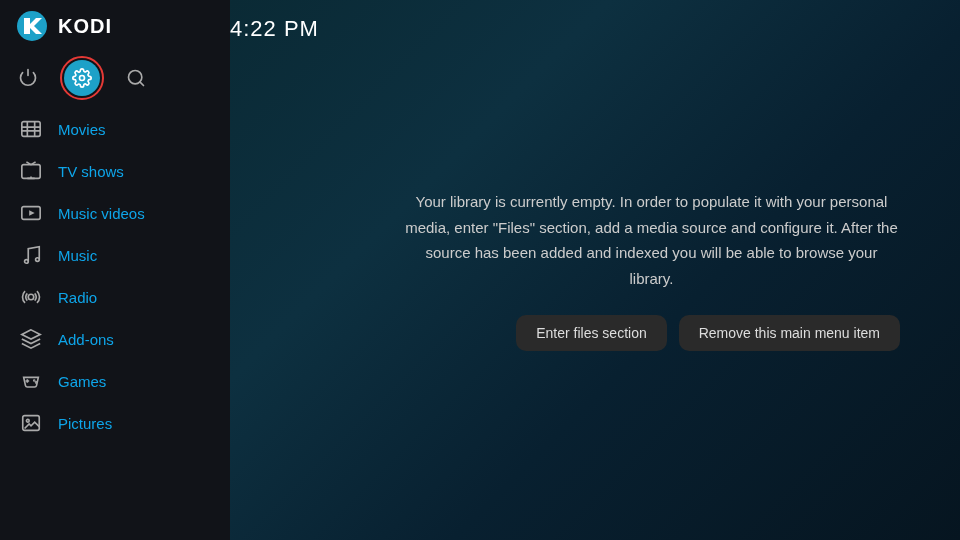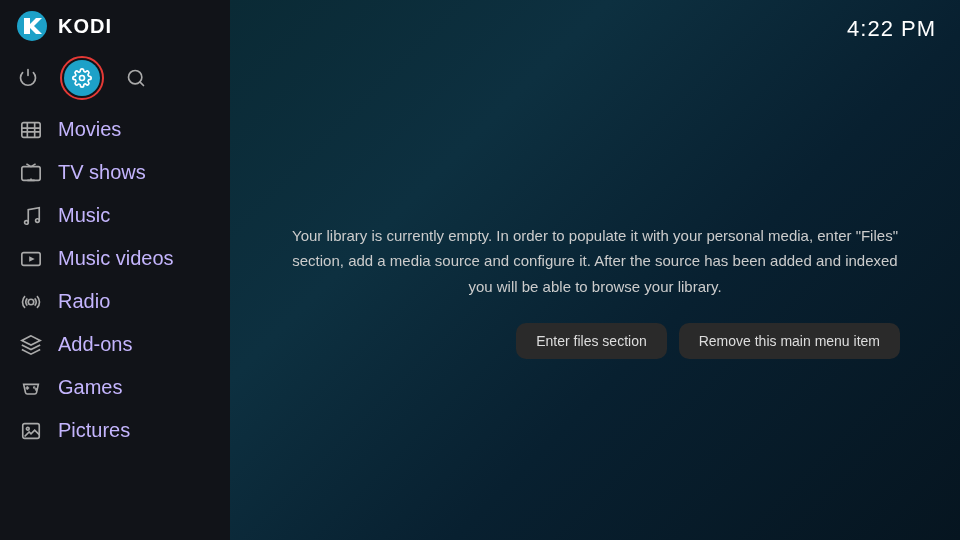--- a/index.html
+++ b/index.html
@@ -95,31 +95,31 @@
       width: 22px;
       height: 22px;
       display: flex;
       align-items: center;
       justify-content: center;
       color: #aaa;
       flex-shrink: 0;
     }
 
     .nav-item .nav-label {
-      color: #c4b5fd;
-      font-size: 20px;
+      color: #0ea5e9;
+      font-size: 15px;
     }
 
     
     .main-content {
       flex: 1;
       height: 540px;
       background: linear-gradient(135deg, #0a2a35 0%, #0d3040 30%, #082030 60%, #061520 100%);
       display: flex;
-      flex-direction: column;
+      flex-direction: row;
       position: relative;
     }
 
     .top-bar {
       display: flex;
       justify-content: flex-end;
       padding: 16px 24px 0 0;
     }
 
     .time-display {
@@ -225,36 +225,36 @@
           <path d="M8 20h8M12 20v-2"></path>
           <path d="M7 2l5 3 5-3"></path>
         </svg>
       </span>
       <span class="nav-label">TV shows</span>
     </div>
 
     <div class="nav-item">
       <span class="nav-icon">
         <svg width="22" height="22" viewBox="0 0 24 24" fill="none" stroke="#aaa" stroke-width="1.8">
+          <rect x="2" y="5" width="20" height="14" rx="2"></rect>
+          <polygon points="10,9 16,12 10,15" fill="#aaa" stroke="none"></polygon>
+        </svg>
+      </span>
+      <span class="nav-label">Music videos</span>
+    </div>
+
+    <div class="nav-item">
+      <span class="nav-icon">
+        <svg width="22" height="22" viewBox="0 0 24 24" fill="none" stroke="#aaa" stroke-width="1.8">
           <path d="M9 19c0 1.1-.9 2-2 2s-2-.9-2-2 .9-2 2-2 2 .9 2 2z"></path>
           <path d="M21 17c0 1.1-.9 2-2 2s-2-.9-2-2 .9-2 2-2 2 .9 2 2z"></path>
           <path d="M9 19V5l12-2v14"></path>
         </svg>
       </span>
       <span class="nav-label">Music</span>
-    </div>
-
-    <div class="nav-item">
-      <span class="nav-icon">
-        <svg width="22" height="22" viewBox="0 0 24 24" fill="none" stroke="#aaa" stroke-width="1.8">
-          <rect x="2" y="5" width="20" height="14" rx="2"></rect>
-          <polygon points="10,9 16,12 10,15" fill="#aaa" stroke="none"></polygon>
-        </svg>
-      </span>
-      <span class="nav-label">Music videos</span>
     </div>
 
 
     <div class="nav-item">
       <span class="nav-icon">
         <svg width="22" height="22" viewBox="0 0 24 24" fill="none" stroke="#aaa" stroke-width="1.8">
           <circle cx="12" cy="12" r="3"></circle>
           <path d="M5.5 5.5A9 9 0 0 0 5.5 18.5M18.5 5.5a9 9 0 0 1 0 13"></path>
           <path d="M8 8a5.5 5.5 0 0 0 0 8M16 8a5.5 5.5 0 0 1 0 8"></path>
         </svg>

